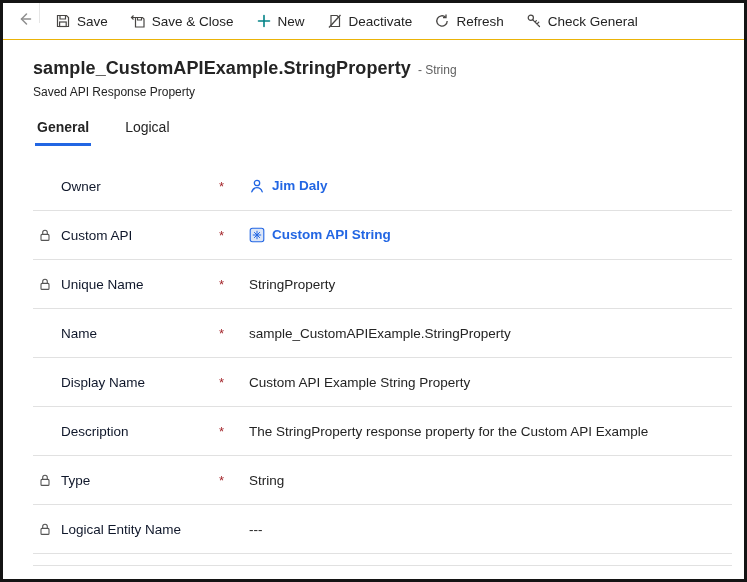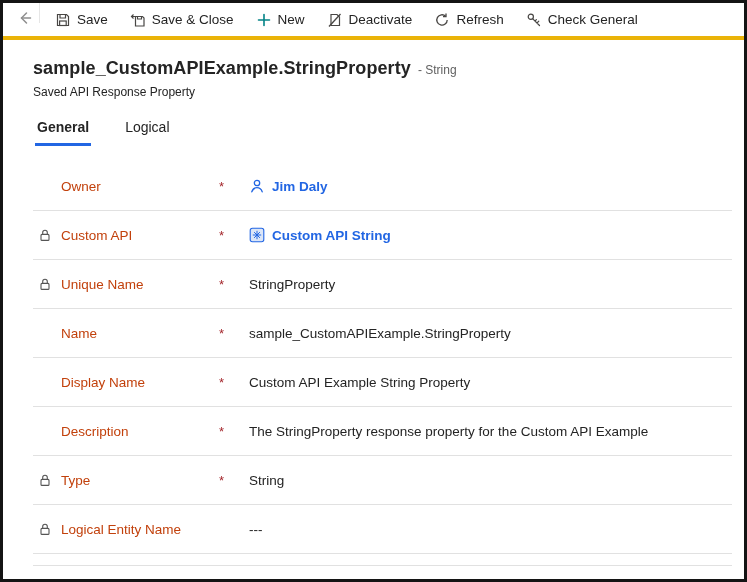--- a/index.html
+++ b/index.html
@@ -12,21 +12,21 @@
     background: #fff;
     overflow: hidden;
     position: relative;
   }
 
   
   .toolbar {
     height: 37px;
     display: flex;
     align-items: flex-start;
-    border-bottom: 4px solid #eab308;
+    border-bottom: 1px solid #eab308;
     padding: 0 6px 0 6px;
   }
   .back-btn {
     width: 30px; height: 100%;
     display: flex; align-items: center; justify-content: center;
     color: #8f8f8f; cursor: pointer;
   }
   .tb-divider { width: 1px; height: 20px; background: #e6e6e6; margin-right: 4px; }
   .tb-item {
     display: flex; align-items: center; gap: 6px;
@@ -54,23 +54,23 @@
   .frow {
     display: grid;
     grid-template-columns: 22px 158px 20px 1fr;
     align-items: center;
     height: 49px;
     border-bottom: 1px solid #e1e1e1;
     padding-left: 6px;
   }
   .lock-cell { display: flex; align-items: center; }
   .lock-cell svg { width: 12px; height: 13px; }
-  .flabel { font-size: 13.5px; color: #c2410c; }
+  .flabel { font-size: 13.5px; color: #0f172a; }
   .req { color: #a4262c; font-size: 13px; }
-  .fvalue { font-size: 13.5px; color: #242424; padding-left: 10px; display: flex; align-items: center; gap: 7px; }
+  .fvalue { font-size: 13.5px; color: #242424; padding-left: 10px; display: flex; align-items: flex-start; gap: 7px; }
   .fvalue.link { color: #2266E3; font-weight: 700; cursor: pointer; }
   .fvalue .val-icon { display: inline-flex; width: 16px; height: 16px; }
   .frow-empty { height: 12px; border-bottom: 1px solid #e1e1e1; }
 </style>
 </head>
 <body>
 
 <div class="screen">
 
   <div class="toolbar">

